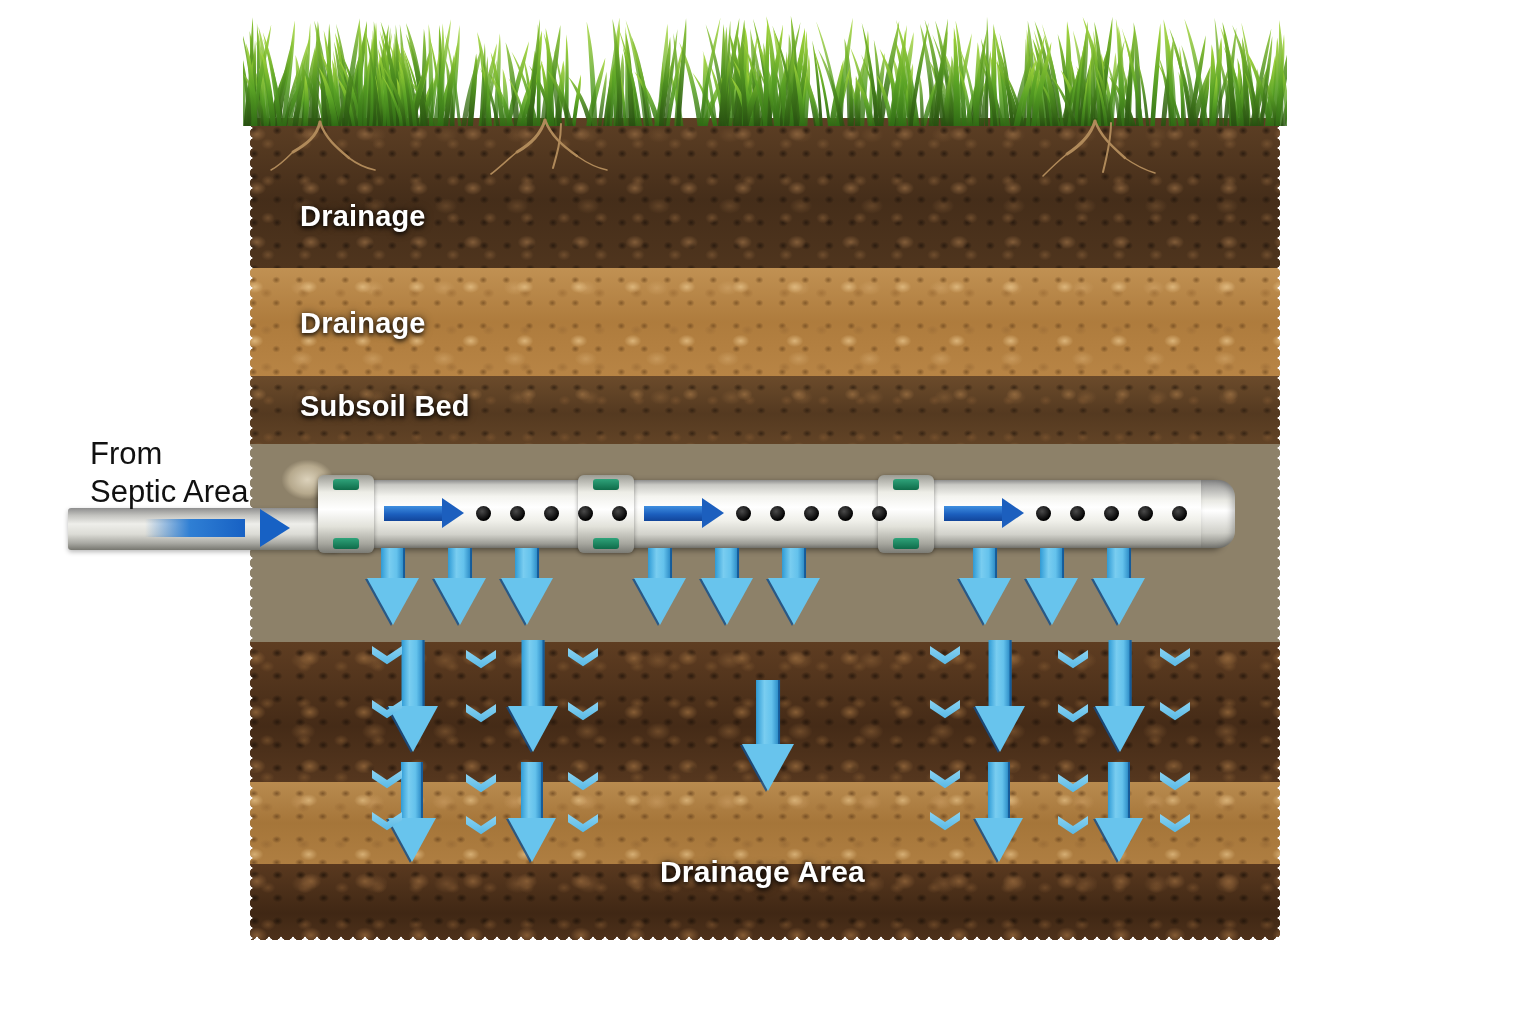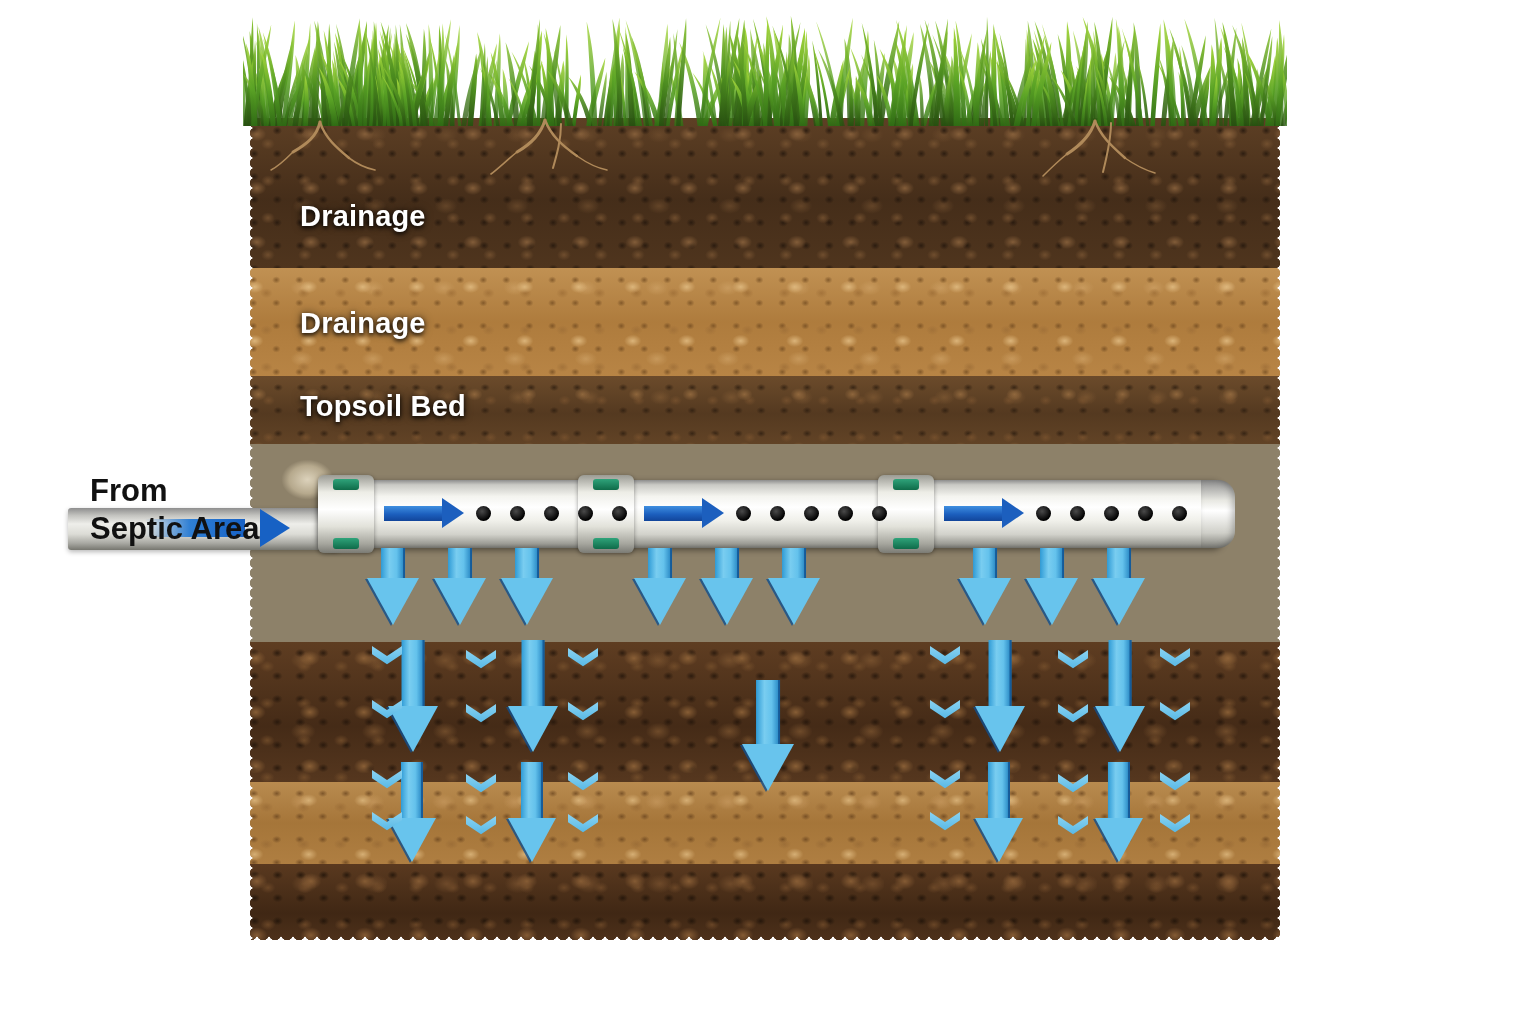--- a/index.html
+++ b/index.html
@@ -79,21 +79,21 @@
 
   .chev{position:absolute;color:#6ec6ef;font-size:0;}
   .chev i{display:block;width:100%;height:100%;
     background:linear-gradient(to bottom,#8ad3f2,#4fb3e3);
     clip-path:polygon(0 0,50% 45%,100% 0,100% 38%,50% 83%,0 38%);
     filter:drop-shadow(-1px 1px 0 rgba(16,78,140,.65));}
 
   
   .lbl{position:absolute;color:#fff;font-weight:bold;letter-spacing:.2px;
     text-shadow:0 2px 4px rgba(0,0,0,.85),0 0 8px rgba(0,0,0,.6);white-space:nowrap;}
-  .lbl-dark{position:absolute;color:#111;font-weight:bold;white-space:nowrap;margin-top:37px;}
+  .lbl-dark{position:absolute;color:#111;font-weight:normal;white-space:nowrap;}
 </style>
 </head>
 <body>
 
 <div id="stage">
 
   <div class="soil-block">
 
     <div class="layer dirt" style="top:0;height:150px;
          background-color:#5a3c22;
@@ -888,18 +888,19 @@
       <div class="chev" style="left: 1058px; top: 816px; width: 30px; height: 22px; transform: rotate(0deg);">
         <i></i>
       </div>
       <div class="chev" style="left: 1160px; top: 814px; width: 30px; height: 22px; transform: rotate(0deg);">
         <i></i>
       </div>
     </div>
 
   <div class="lbl" style="left:300px;top:200px;font-size:29px;">Drainage</div>
   <div class="lbl" style="left:300px;top:307px;font-size:29px;">Drainage</div>
-  <div class="lbl" style="left:300px;top:390px;font-size:29px;">Topsoil Bed</div>
+  <div class="lbl" style="left:300px;top:390px;font-size:29px;">Subsoil Bed</div>
+  <div class="lbl" style="left:660px;top:855px;font-size:30px;">Drainage Area</div>
 
   <div class="lbl-dark" style="left:90px;top:436px;font-size:31px;">From</div>
   <div class="lbl-dark" style="left:90px;top:474px;font-size:31px;">Septic Area</div>
 
 </div>
 
 </body></html>

